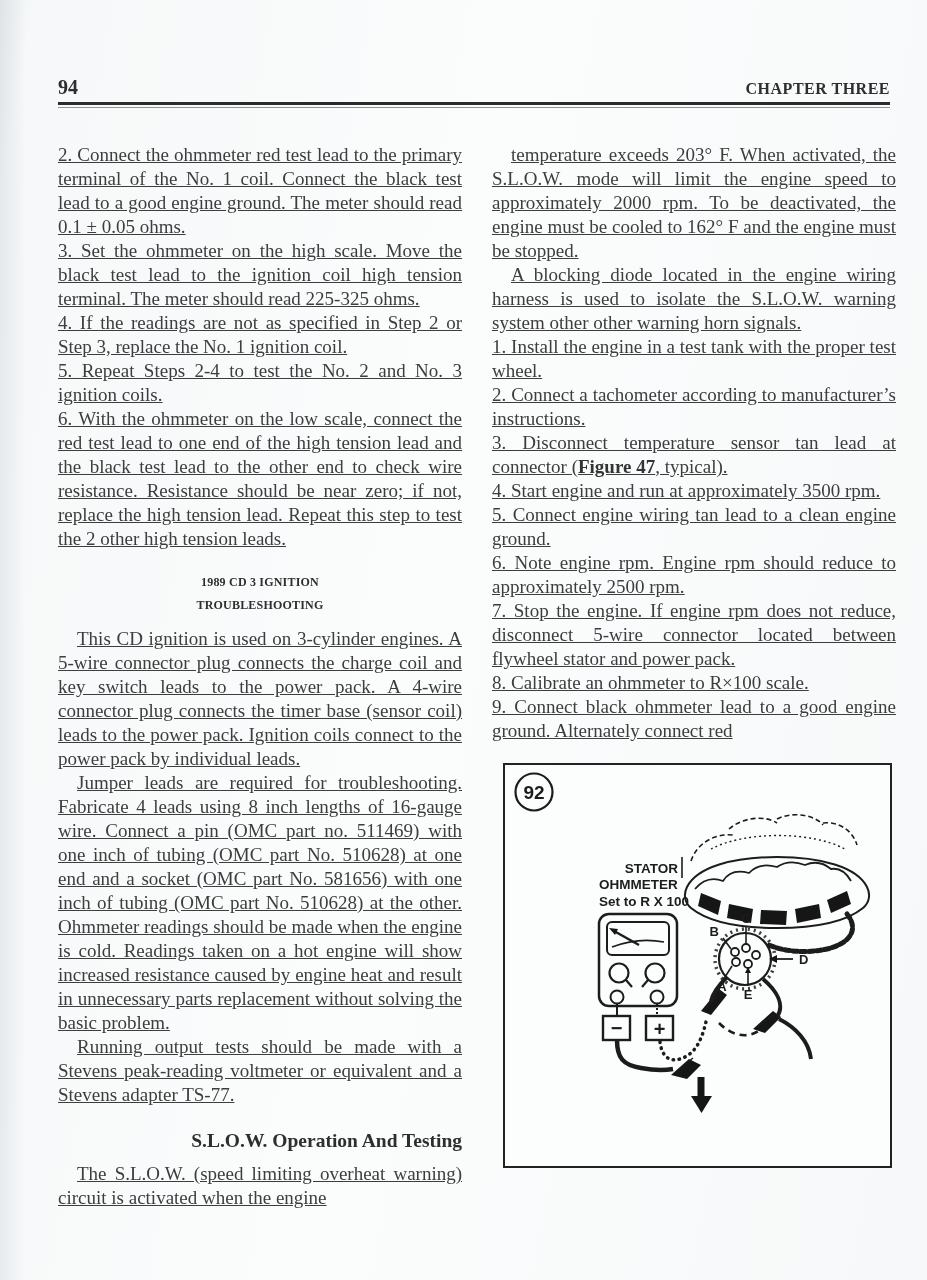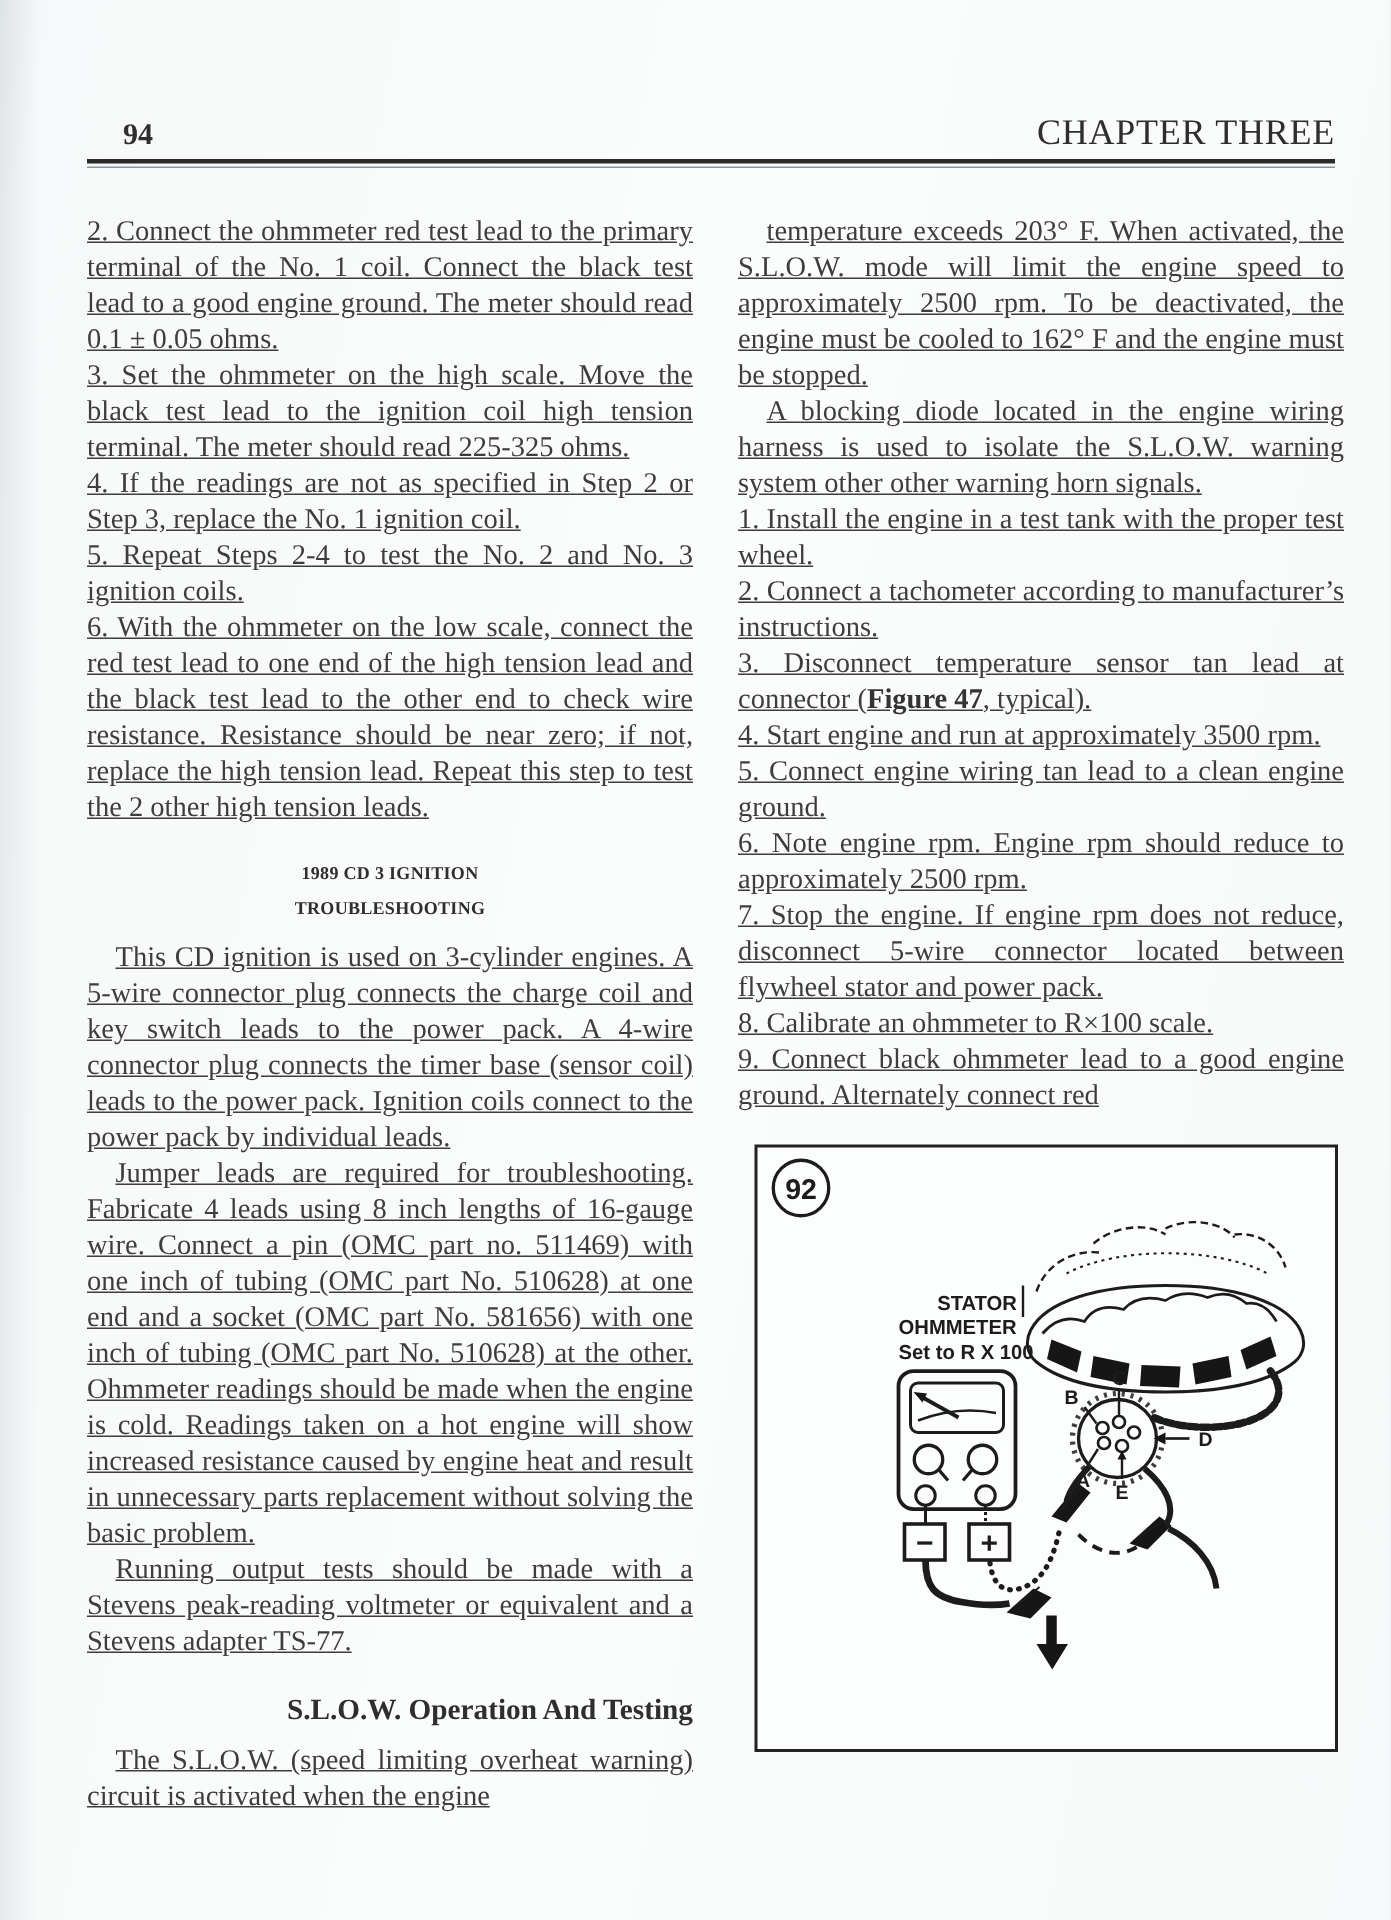--- a/index.html
+++ b/index.html
@@ -13,22 +13,22 @@
     overflow:hidden;
   }
   .page::before{
     content:"";position:absolute;left:0;top:0;bottom:0;width:26px;
     background:linear-gradient(90deg,rgba(150,165,175,.18),rgba(150,165,175,0));
     pointer-events:none;
   }
   
   .header{position:absolute;left:58px;top:76px;width:832px;}
   .header-row{display:flex;justify-content:space-between;align-items:baseline;}
-  .page-num{font-weight:bold;font-size:20px;color:#2e2e2e;margin-left:24px;}
-  .chapter{font-weight:normal;font-size:24px;letter-spacing:.5px;color:#2e2e2e;}
+  .page-num{font-weight:bold;font-size:20px;color:#2e2e2e;}
+  .chapter{font-weight:bold;font-size:16px;letter-spacing:.5px;color:#2e2e2e;}
   .rule-thick{height:2.6px;background:#2b2b2b;margin-top:3px;}
   .rule-thin{height:1.4px;background:#8d949a;margin-top:2px;}
   
   .columns{position:absolute;left:58px;top:143px;width:838px;display:flex;gap:30px;}
   .col{flex:0 0 404px;width:404px;font-size:19px;line-height:24px;text-align:justify;}
   .col p{margin:0;text-decoration:underline;}
   p.indent{text-indent:19px;}
   .center-head{margin:20px 0 10px 0;text-align:center;font-weight:bold;font-size:12px;line-height:23px;color:#2e2e2e;letter-spacing:.2px;}
   .sub-head{margin:22px 0 9px 0;text-align:right;font-weight:bold;font-size:19.5px;color:#2e2e2e;}
   b{color:#343434;}
@@ -75,21 +75,21 @@
       <p class="indent">This CD ignition is used on 3-cylinder engines. A 5-wire connector plug connects the charge coil and key switch leads to the power pack. A 4-wire connector plug connects the timer base (sensor coil) leads to the power pack. Ignition coils connect to the power pack by individual leads.</p>
       <p class="indent">Jumper leads are required for troubleshooting. Fabricate 4 leads using 8 inch lengths of 16-gauge wire. Connect a pin (OMC part no. 511469) with one inch of tubing (OMC part No. 510628) at one end and a socket (OMC part No. 581656) with one inch of tubing (OMC part No. 510628) at the other. Ohmmeter readings should be made when the engine is cold. Readings taken on a hot engine will show increased resistance caused by engine heat and result in unnecessary parts replacement without solving the basic problem.</p>
       <p class="indent">Running output tests should be made with a Stevens peak-reading voltmeter or equivalent and a Stevens adapter TS-77.</p>
 
       <h3 class="sub-head">S.L.O.W. Operation And Testing</h3>
 
       <p class="indent">The S.L.O.W. (speed limiting overheat warning) circuit is activated when the engine</p>
     </div>
 
     <div class="col">
-      <p class="indent">temperature exceeds 203° F. When activated, the S.L.O.W. mode will limit the engine speed to approximately 2500 rpm. To be deactivated, the engine must be cooled to 162° F and the engine must be stopped.</p>
+      <p class="indent">temperature exceeds 203° F. When activated, the S.L.O.W. mode will limit the engine speed to approximately 2000 rpm. To be deactivated, the engine must be cooled to 162° F and the engine must be stopped.</p>
       <p class="indent">A blocking diode located in the engine wiring harness is used to isolate the S.L.O.W. warning system other other warning horn signals.</p>
       <p class="step">1. Install the engine in a test tank with the proper test wheel.</p>
       <p class="step">2. Connect a tachometer according to manufacturer’s instructions.</p>
       <p class="step"><span>3. Disconnect temperature sensor tan lead at connector (</span><b>Figure 47</b><span>, typical).</span></p>
       <p class="step">4. Start engine and run at approximately 3500 rpm.</p>
       <p class="step">5. Connect engine wiring tan lead to a clean engine ground.</p>
       <p class="step">6. Note engine rpm. Engine rpm should reduce to approximately 2500 rpm.</p>
       <p class="step">7. Stop the engine. If engine rpm does not reduce, disconnect 5-wire connector located between flywheel stator and power pack.</p>
       <p class="step">8. Calibrate an ohmmeter to R×100 scale.</p>
       <p class="step">9. Connect black ohmmeter lead to a good engine ground. Alternately connect red</p>

